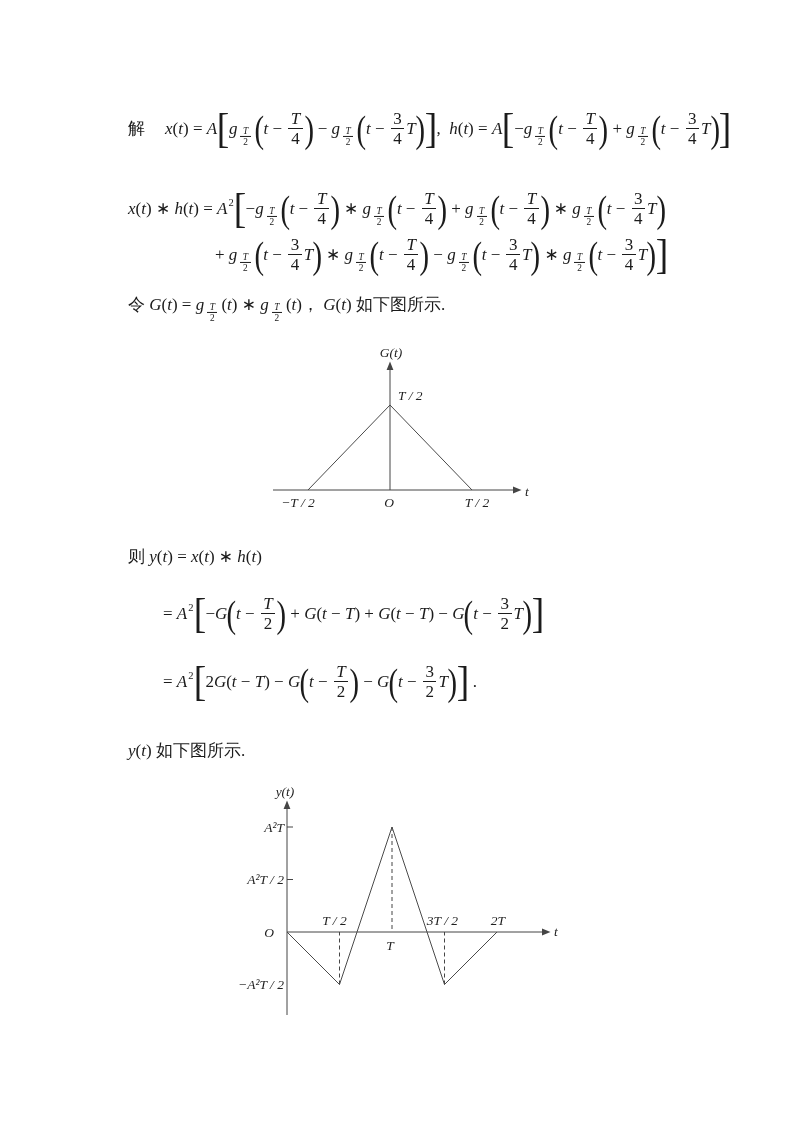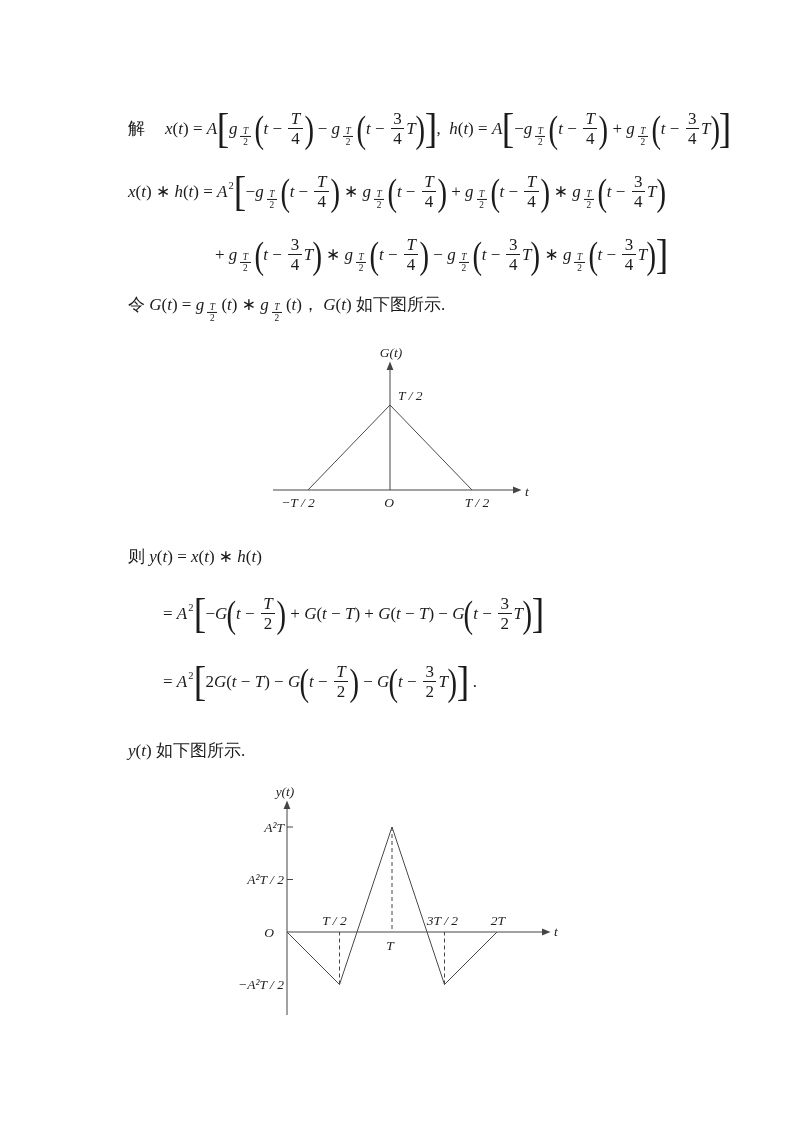--- a/index.html
+++ b/index.html
@@ -158,21 +158,21 @@
                   </span>
                 </span>
                 <span class="mt"><span class="it">T</span></span>
               </span>
               <span class="delim rd">)</span>
             </span>
           </span>
           <span class="delim sq">]</span>
         </span>
       </span></div>
-  <div class="eq" style="left:128px;top:171px;"><span class="mrow">
+  <div class="eq" style="left:128px;top:188px;"><span class="mrow">
         <span class="mt"><span class="it">x</span><span>(</span><span class="it">t</span><span>)</span><span> </span><span>∗</span><span> </span><span class="it">h</span><span>(</span><span class="it">t</span><span>)</span><span> </span><span>=</span><span> </span></span>
         <span class="msup">
           <span class="mt"><span class="it">A</span></span>
           <span class="sup"><span class="mt"><span>2</span></span></span>
         </span>
         <span class="fence">
           <span class="delim sq">[</span>
           <span class="mrow">
             <span class="mt"><span>−</span></span>
             <span class="gsub">

